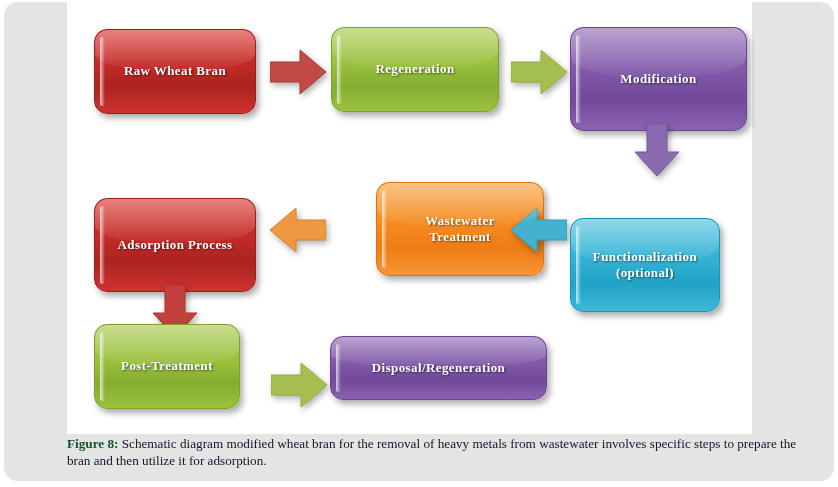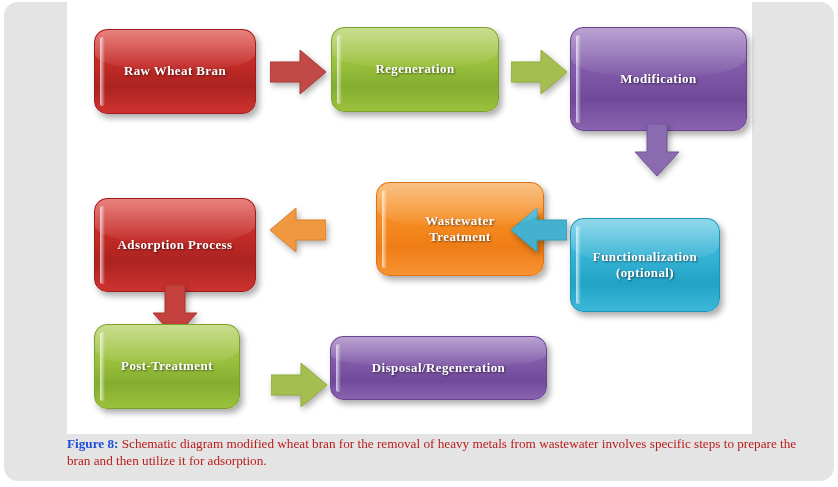--- a/index.html
+++ b/index.html
@@ -116,24 +116,24 @@
     left: 63px;
     top: 434px;
     width: 755px;
     font-family: "Liberation Serif", serif;
     font-size: 13.2px;
     line-height: 1.28;
     color: #101010;
   }
   #caption .fig-label {
     font-weight: bold;
-    color: #1d4ed8;
+    color: #14532d;
   }
   #caption .fig-text {
-    color: #b91c1c;
+    color: #0f172a;
   }
 </style>
 </head>
 <body>
 
 <div id="figure-card">
 
   <div id="diagram-canvas">
 
     <div class="node red" style="left:27px; top:27px; width:162px; height:85px;">

